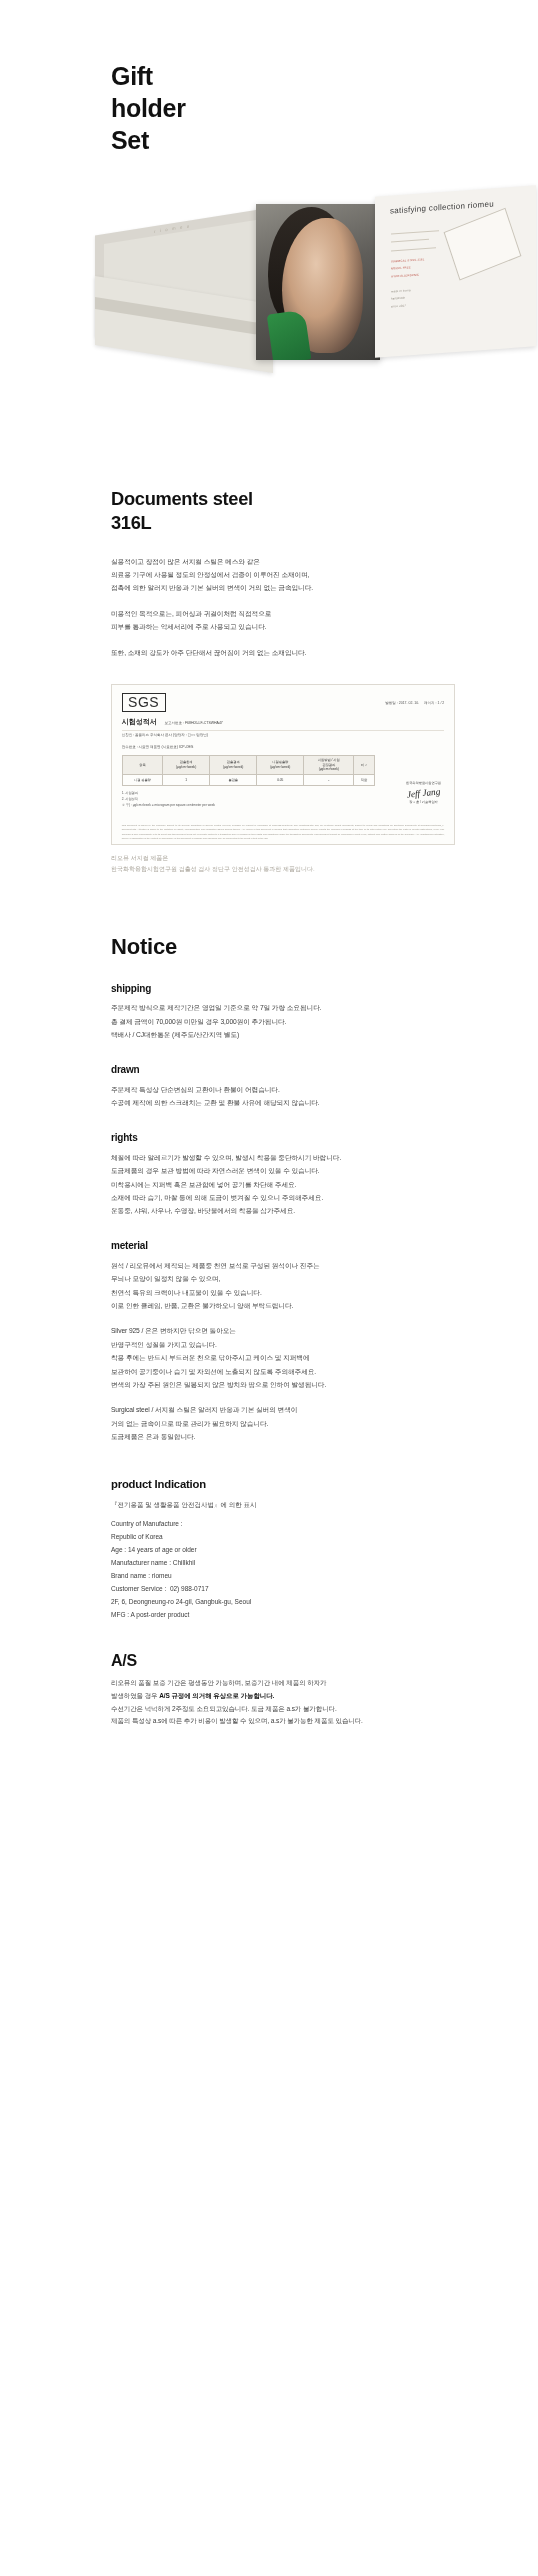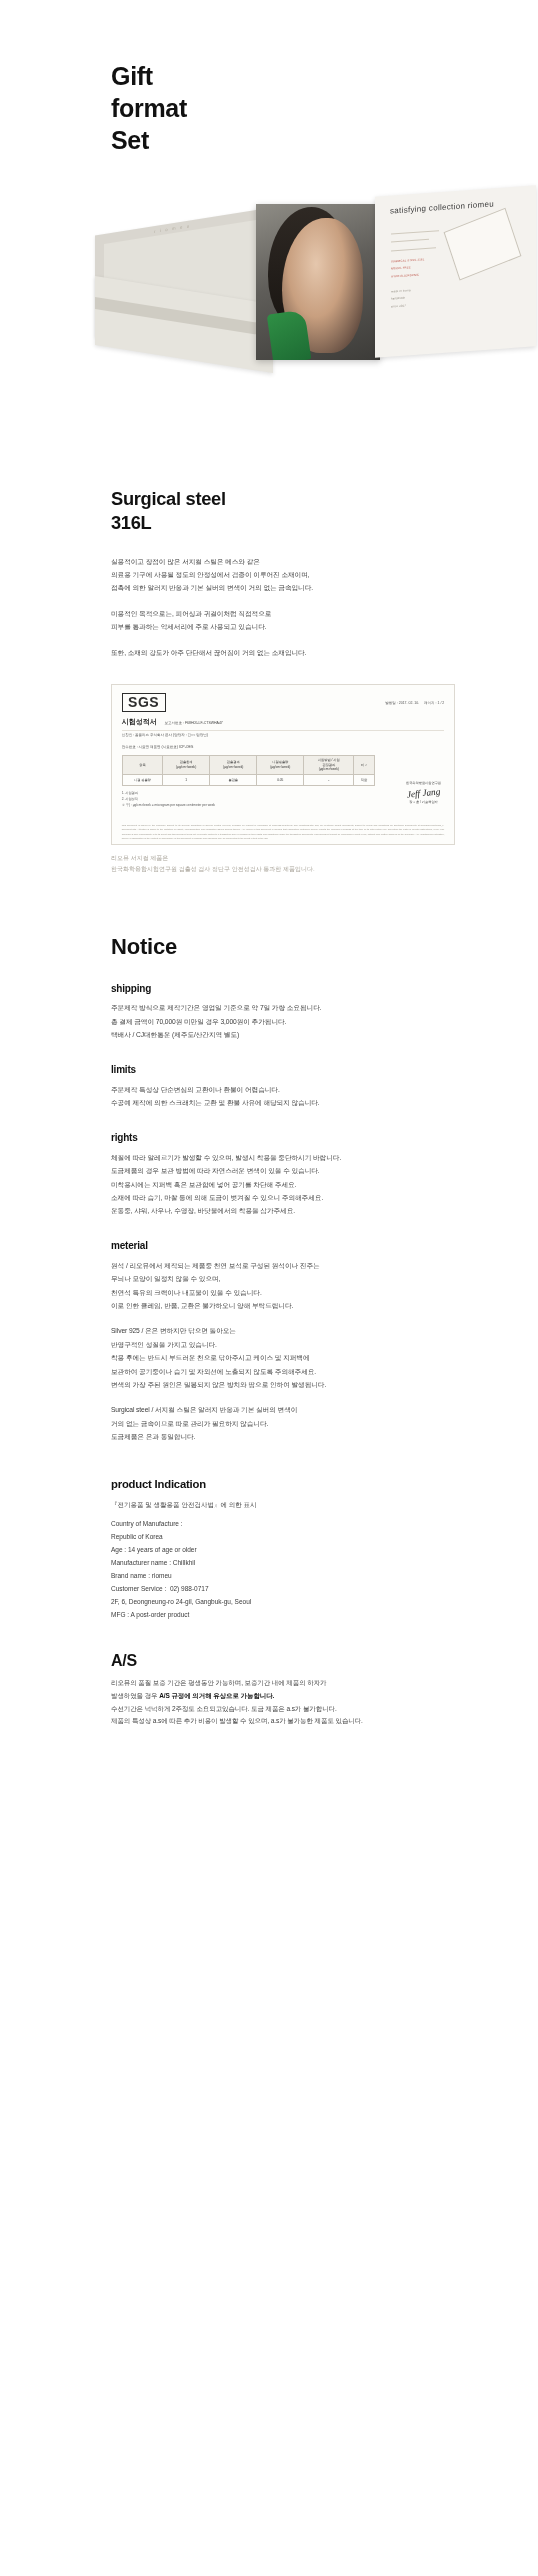--- a/index.html
+++ b/index.html
@@ -239,21 +239,21 @@
     width: 344px;
     height: 161px;
     background: #fdfdfb;
     border: 0.5px solid #ddd9d1;
     position: relative;
     padding: 7.5px 9.7px;
     overflow: hidden;
   }
   .cert-sgs {
     font-size: 14px;
-    font-weight: bold;
+    font-weight: normal;
     letter-spacing: 0.5px;
     color: #2d2d2d;
     border: 1.1px solid #2d2d2d;
     display: inline-block;
     padding: 0.5px 5.4px 1.1px 5.4px;
     text-align: right;
   }
   .cert-title {
     margin-top: 4.3px;
     font-size: 7px;
@@ -350,21 +350,21 @@
   .bottom-space { height: 65px; }
 </style>
 </head>
 <body>
 
 <div class="page">
 
   <div class="hero">
     <div class="hero-title">
       <span>Gift</span>
-      <span>format</span>
+      <span>holder</span>
       <span>Set</span>
     </div>
   </div>
 
   <div class="photo-wrap">
     <div class="photo">
       <div class="box-lid">
         <div class="box-lid-inner"></div>
       </div>
       <div class="box-lid-text">r i o m e u</div>
@@ -387,21 +387,21 @@
         <div class="sheet-red" style="left:16px; top:72px;">NICKEL FREE</div>
         <div class="sheet-red" style="left:16px; top:80px;">HYPO ALLERGENIC</div>
         <div class="sheet-grey" style="left:16px; top:95px;">made in korea</div>
         <div class="sheet-grey" style="left:16px; top:102px;">handmade</div>
         <div class="sheet-grey" style="left:16px; top:110px;">since 2017</div>
       </div>
     </div>
   </div>
 
   <div class="h-main">
-    <span>Surgical steel</span>
+    <span>Documents steel</span>
     <span>316L</span>
   </div>
 
   <div style="height:19.4px"></div>
   <div class="para">
     <p style="white-space:pre-wrap">실용적이고 장점이 많은 서지컬 스틸은 메스와 같은
 의료용 기구에 사용될 정도의 안정성에서 검증이 이루어진 소재이며,
 접촉에 의한 알러지 반응과 기본 실버의 변색이 거의 없는 금속입니다.</p>
   </div>
   <div class="para">
@@ -478,21 +478,21 @@
 
   <div class="h-notice">Notice</div>
 
   <div class="h-sub">shipping</div>
   <div class="para">
     <p style="white-space:pre-wrap">주문제작 방식으로 제작기간은 영업일 기준으로 약 7일 가량 소요됩니다.
 총 결제 금액이 70,000원 미만일 경우 3,000원이 추가됩니다.
 택배사 / CJ대한통운 (제주도/산간지역 별도)</p>
   </div>
 
-  <div class="h-sub">limits</div>
+  <div class="h-sub">drawn</div>
   <div class="para">
     <p style="white-space:pre-wrap">주문제작 특성상 단순변심의 교환이나 환불이 어렵습니다.
 수공예 제작에 의한 스크래치는 교환 및 환불 사유에 해당되지 않습니다.</p>
   </div>
 
   <div class="h-sub">rights</div>
   <div class="para">
     <p style="white-space:pre-wrap">체질에 따라 알레르기가 발생할 수 있으며, 발생시 착용을 중단하시기 바랍니다.
 도금제품의 경우 보관 방법에 따라 자연스러운 변색이 있을 수 있습니다.
 미착용시에는 지퍼백 혹은 보관함에 넣어 공기를 차단해 주세요.

